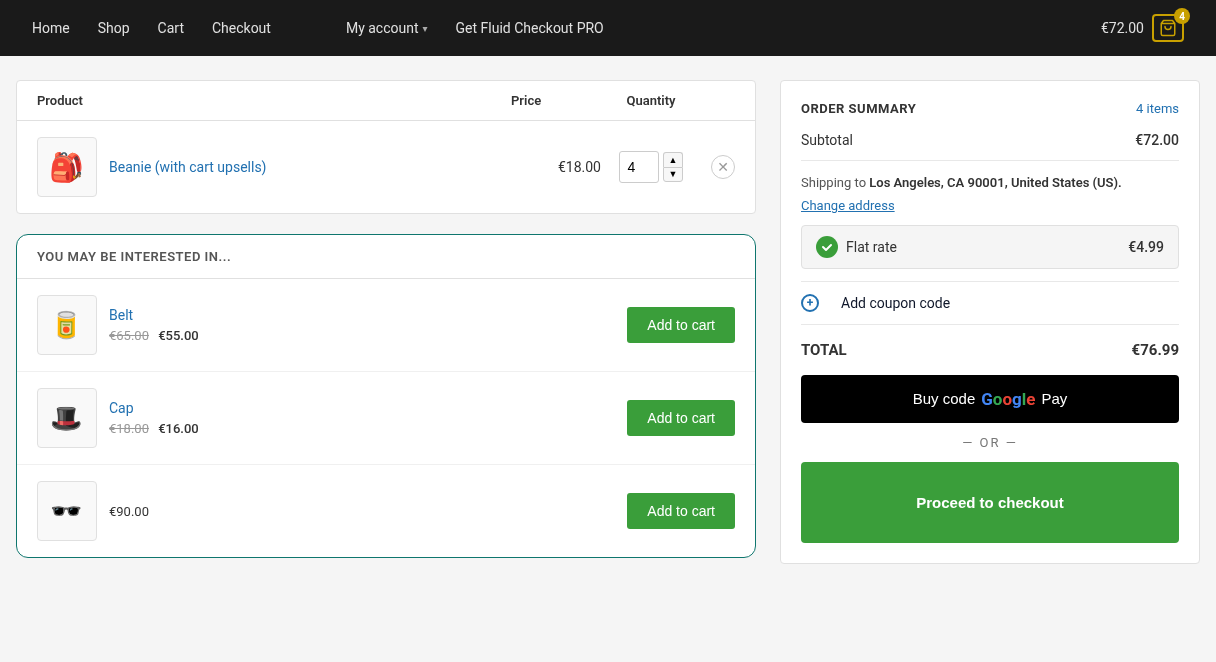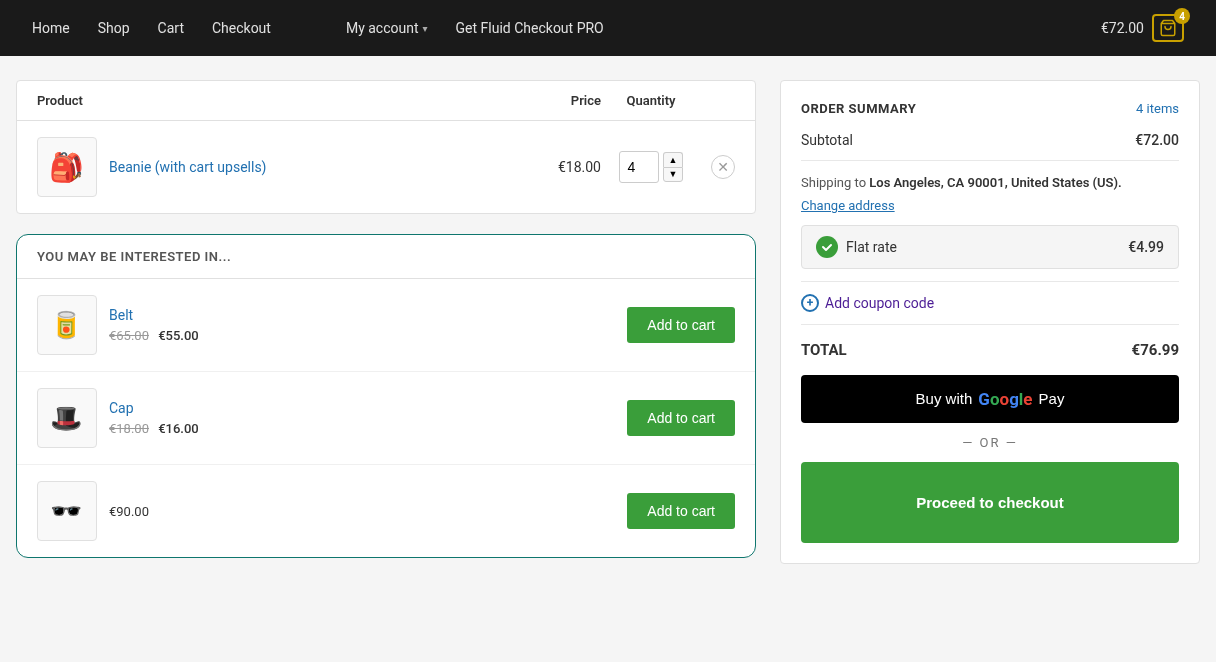--- a/index.html
+++ b/index.html
@@ -20,21 +20,21 @@
     
     .page-container { max-width: 1216px; margin: 0 auto; padding: 24px 16px; display: flex; gap: 24px; align-items: flex-start; }
 
     
     .left-panel { flex: 1; min-width: 0; }
 
     
     .cart-table { background: #fff; border: 1px solid #e0e0e0; border-radius: 4px; margin-bottom: 20px; }
     .cart-table-header { display: flex; padding: 12px 20px; border-bottom: 1px solid #e0e0e0; }
     .col-product { flex: 1; font-weight: 600; font-size: 13px; color: #333; }
-    .col-price { width: 90px; text-align: right; font-weight: 600; font-size: 13px; color: #333; }
+    .col-price { width: 90px; text-align: left; font-weight: 600; font-size: 13px; color: #333; }
     .col-qty { width: 100px; text-align: center; font-weight: 600; font-size: 13px; color: #333; }
     .cart-item-row { display: flex; align-items: center; padding: 16px 20px; border-bottom: 1px solid #f0f0f0; }
     .cart-item-row:last-child { border-bottom: none; }
     .item-img { width: 60px; height: 60px; border: 1px solid #e0e0e0; border-radius: 4px; background: #f9f9f9; display: flex; align-items: center; justify-content: center; margin-right: 12px; flex-shrink: 0; overflow: hidden; }
     .item-img-inner { font-size: 28px; }
     .item-name { flex: 1; color: #2271b1; cursor: pointer; font-size: 14px; }
     .item-price { width: 90px; text-align: right; font-size: 14px; }
     .item-qty-wrap { width: 100px; display: flex; align-items: center; justify-content: center; gap: 4px; }
     .qty-input { width: 40px; height: 32px; border: 1px solid #ccc; border-radius: 3px; text-align: center; font-size: 14px; }
     .qty-buttons { display: flex; flex-direction: column; }
@@ -72,21 +72,21 @@
     .shipping-text strong { color: #333; font-weight: 600; }
     .change-address-link { font-size: 13px; color: #2271b1; cursor: pointer; text-decoration: underline; }
     .shipping-option { background: #f5f5f5; border: 1px solid #e0e0e0; border-radius: 4px; display: flex; align-items: center; justify-content: space-between; padding: 10px 14px; margin: 12px 0; }
     .shipping-option-left { display: flex; align-items: center; gap: 8px; }
     .check-circle { width: 22px; height: 22px; background: #3a9e3a; border-radius: 50%; display: flex; align-items: center; justify-content: center; flex-shrink: 0; }
     .check-circle svg { width: 12px; height: 12px; fill: #fff; }
     .shipping-option-name { font-size: 14px; color: #333; }
     .shipping-option-price { font-size: 14px; color: #333; font-weight: 500; }
     .coupon-row { display: flex; align-items: center; gap: 6px; margin: 12px 0; cursor: pointer; }
     .coupon-icon { width: 18px; height: 18px; border: 2px solid #2271b1; border-radius: 50%; display: flex; align-items: center; justify-content: center; color: #2271b1; font-size: 12px; font-weight: bold; flex-shrink: 0; }
-    .coupon-label { color: #4c1d95; font-size: 14px; }
+    .coupon-label { color: #0f172a; font-size: 14px; margin-left: 16px; }
     .total-row { display: flex; justify-content: space-between; align-items: flex-end; margin: 16px 0; }
     .total-label { font-size: 15px; font-weight: 700; color: #333; }
     .total-value { font-size: 15px; font-weight: 700; color: #333; }
     .gpay-btn { width: 100%; background: #000; color: #fff; border: none; border-radius: 4px; padding: 14px; font-size: 15px; cursor: pointer; display: flex; align-items: center; justify-content: center; gap: 6px; margin-bottom: 12px; }
     .or-divider { text-align: center; color: #777; font-size: 13px; margin-bottom: 12px; letter-spacing: 2px; }
     .checkout-btn { width: 100%; background: #3a9e3a; color: #fff; border: none; border-radius: 4px; padding: 32px; font-size: 15px; font-weight: 600; cursor: pointer; }
   </style>
 </head>
 <body>
 
@@ -229,21 +229,21 @@
       </div>
 
       <hr class="divider">
 
       <div class="total-row">
         <span class="total-label">TOTAL</span>
         <span class="total-value">€76.99</span>
       </div>
 
       <button class="gpay-btn">
-        <span>Buy with</span>
+        <span>Buy code</span>
         <span style="font-family: 'Product Sans', Roboto, sans-serif; font-weight:700; font-size:17px;">
           <span style="color:#4285f4;">G</span><span style="color:#34a853;">o</span><span style="color:#ea4335;">o</span><span style="color:#4285f4;">g</span><span style="color:#34a853;">l</span><span style="color:#ea4335;">e</span>
         </span>
         <span style="color:#fff;">Pay</span>
       </button>
 
       <div class="or-divider">— OR —</div>
 
       <button class="checkout-btn">Proceed to checkout</button>
 

